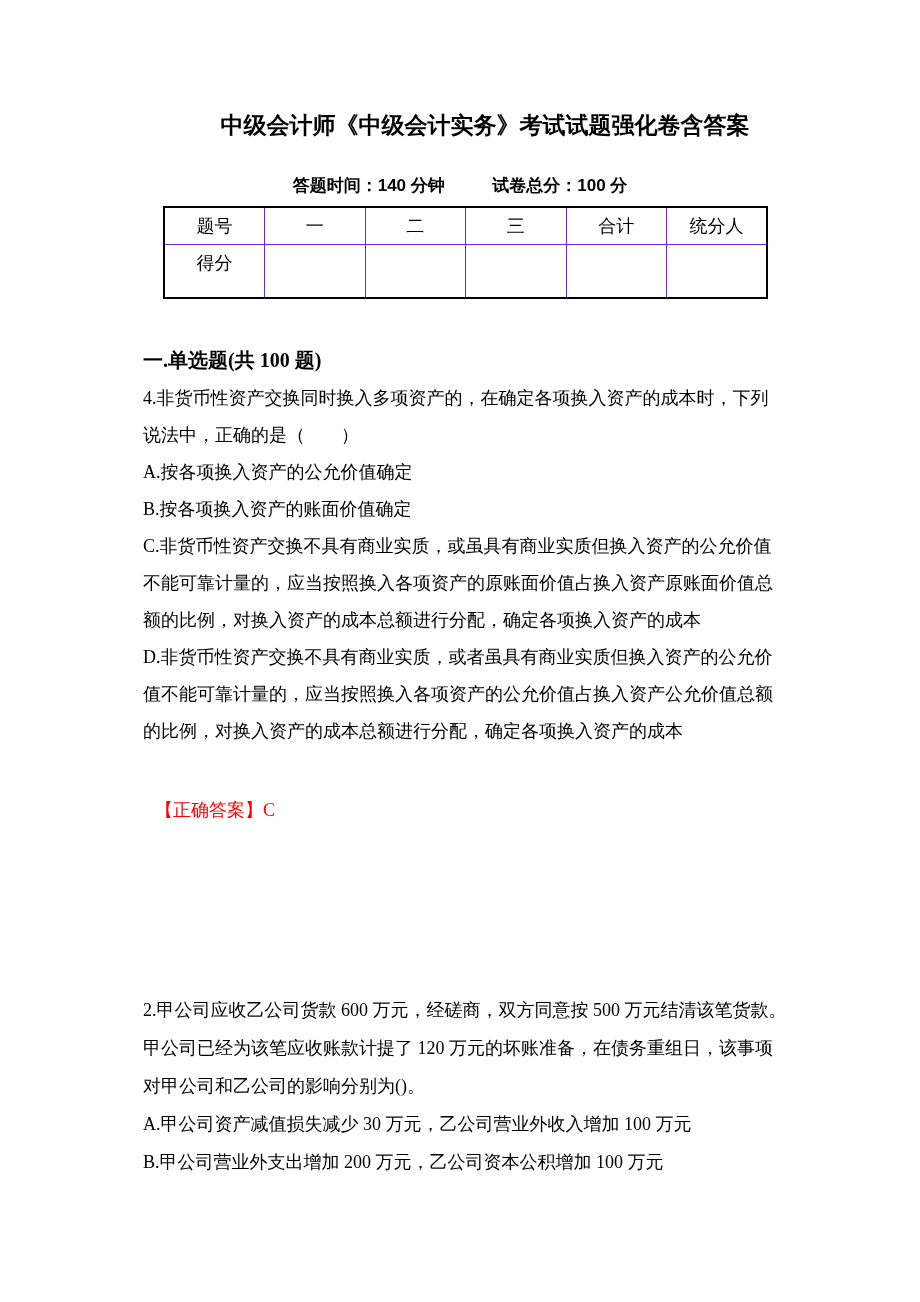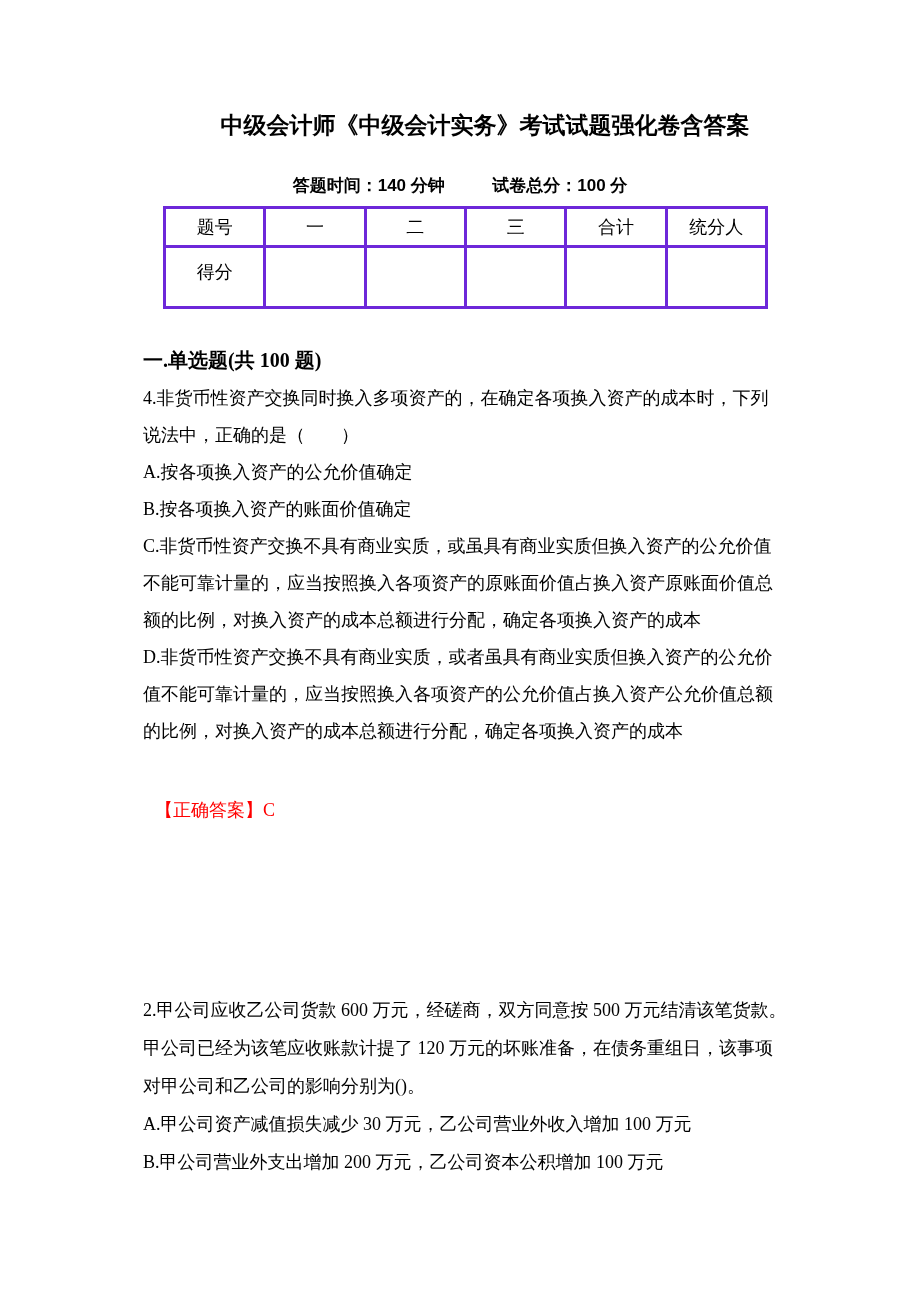--- a/index.html
+++ b/index.html
@@ -37,28 +37,28 @@
   .meta .meta-gap { display:inline-block; width:38px; }
   .score-table {
     position:absolute;
     top:206px; left:163px;
     width:605px;
     border-collapse:collapse;
     table-layout:fixed;
     border:2px solid #000;
   }
   .score-table td {
-    border:3px solid #6d28d9;
+    border:1px solid #6d28d9;
     text-align:center;
     vertical-align:middle;
     font-size:18px;
     padding:0;
   }
   .score-table tr.header-row td { height:36px; }
-  .score-table tr.score-row td { height:46px; vertical-align:top; padding-top:12px;text-align:center; }
+  .score-table tr.score-row td { height:46px; vertical-align:top; padding-top:6px;text-align:center; }
   .section-heading {
     position:absolute;
     top:346px; left:143px;
     margin:0;
     font-weight:bold;
     font-size:20px;
     line-height:28px;
     font-family:"Liberation Serif","DejaVu Serif",serif;
   }
   .question { position:absolute; left:143px; width:680px; }

